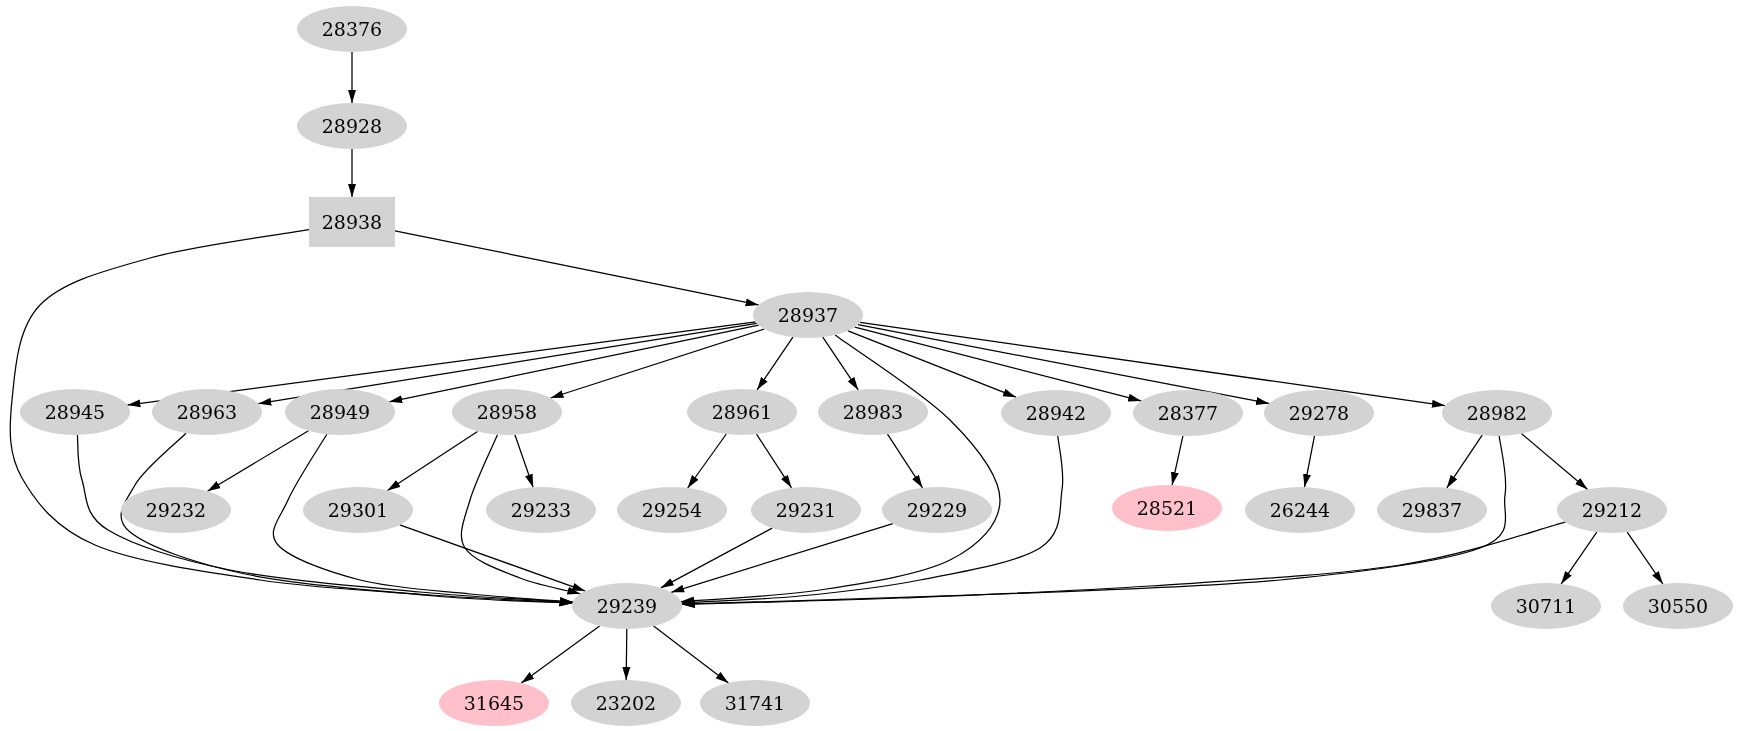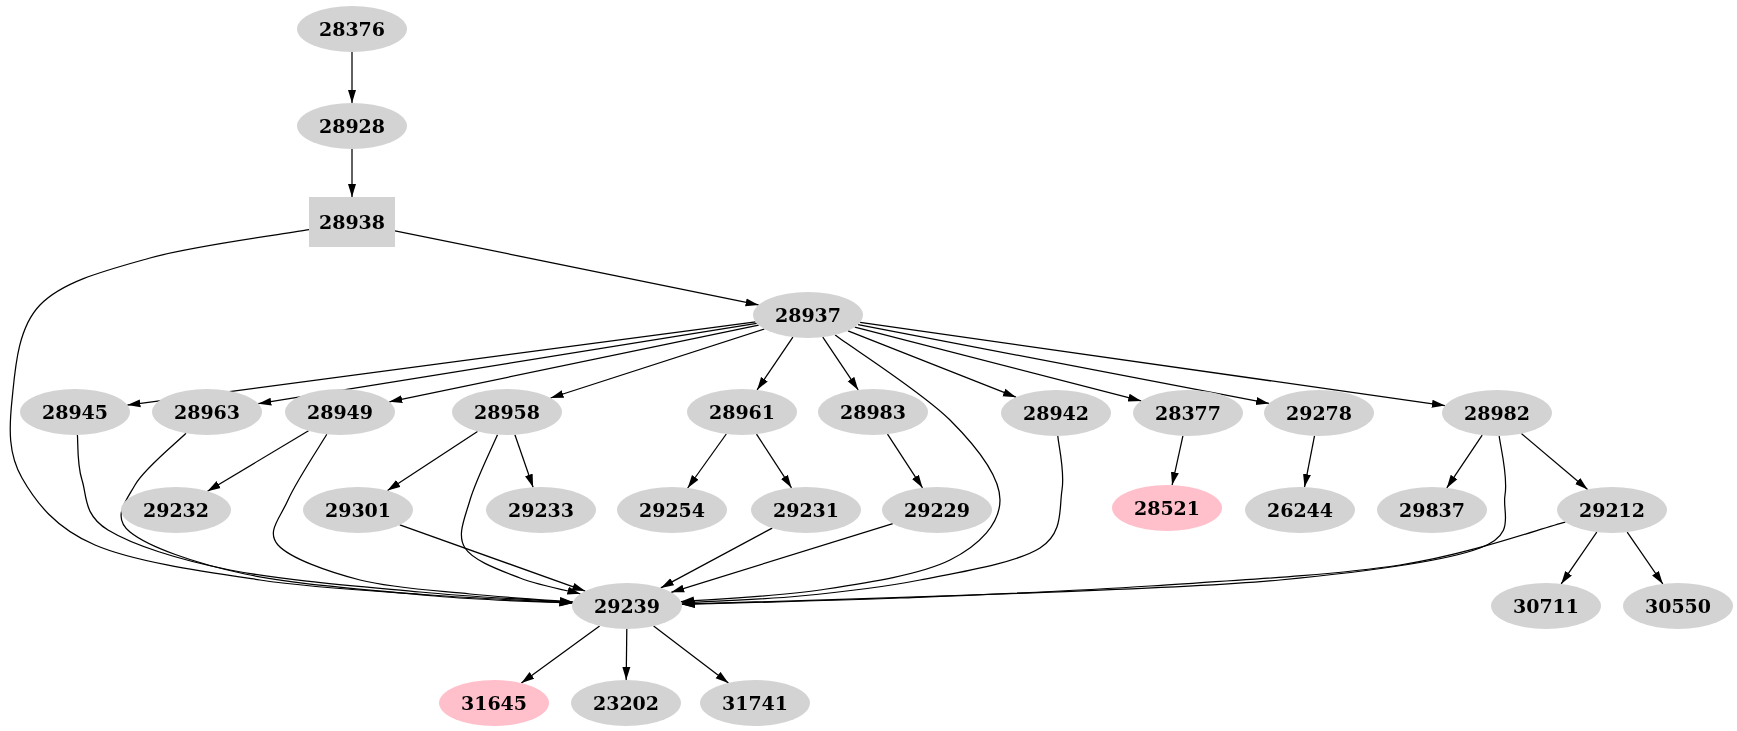--- a/index.html
+++ b/index.html
@@ -7,21 +7,20 @@
     padding: 0;
     background: #ffffff;
     width: 1737px;
     height: 731px;
     overflow: hidden;
   }
   #graph-wrap {
     width: 1737px;
     height: 561px;
     position: relative;
-    font-weight: bold;
   }
   svg {
     display: block;
   }
   .edge-path {
     fill: none;
     stroke-width: 1.25;
   }
   .node-label {
     font-family: "DejaVu Serif", "Liberation Serif", serif;

